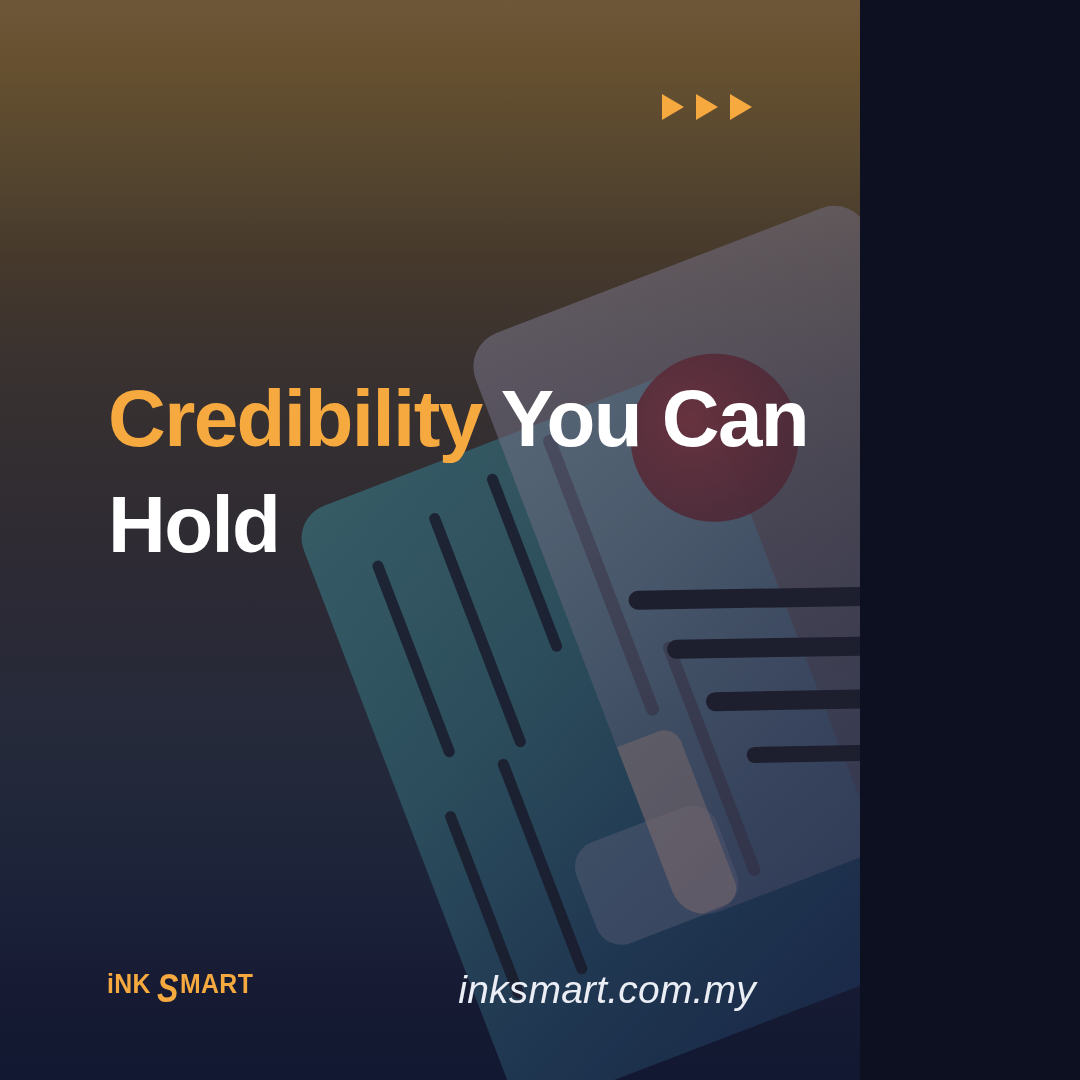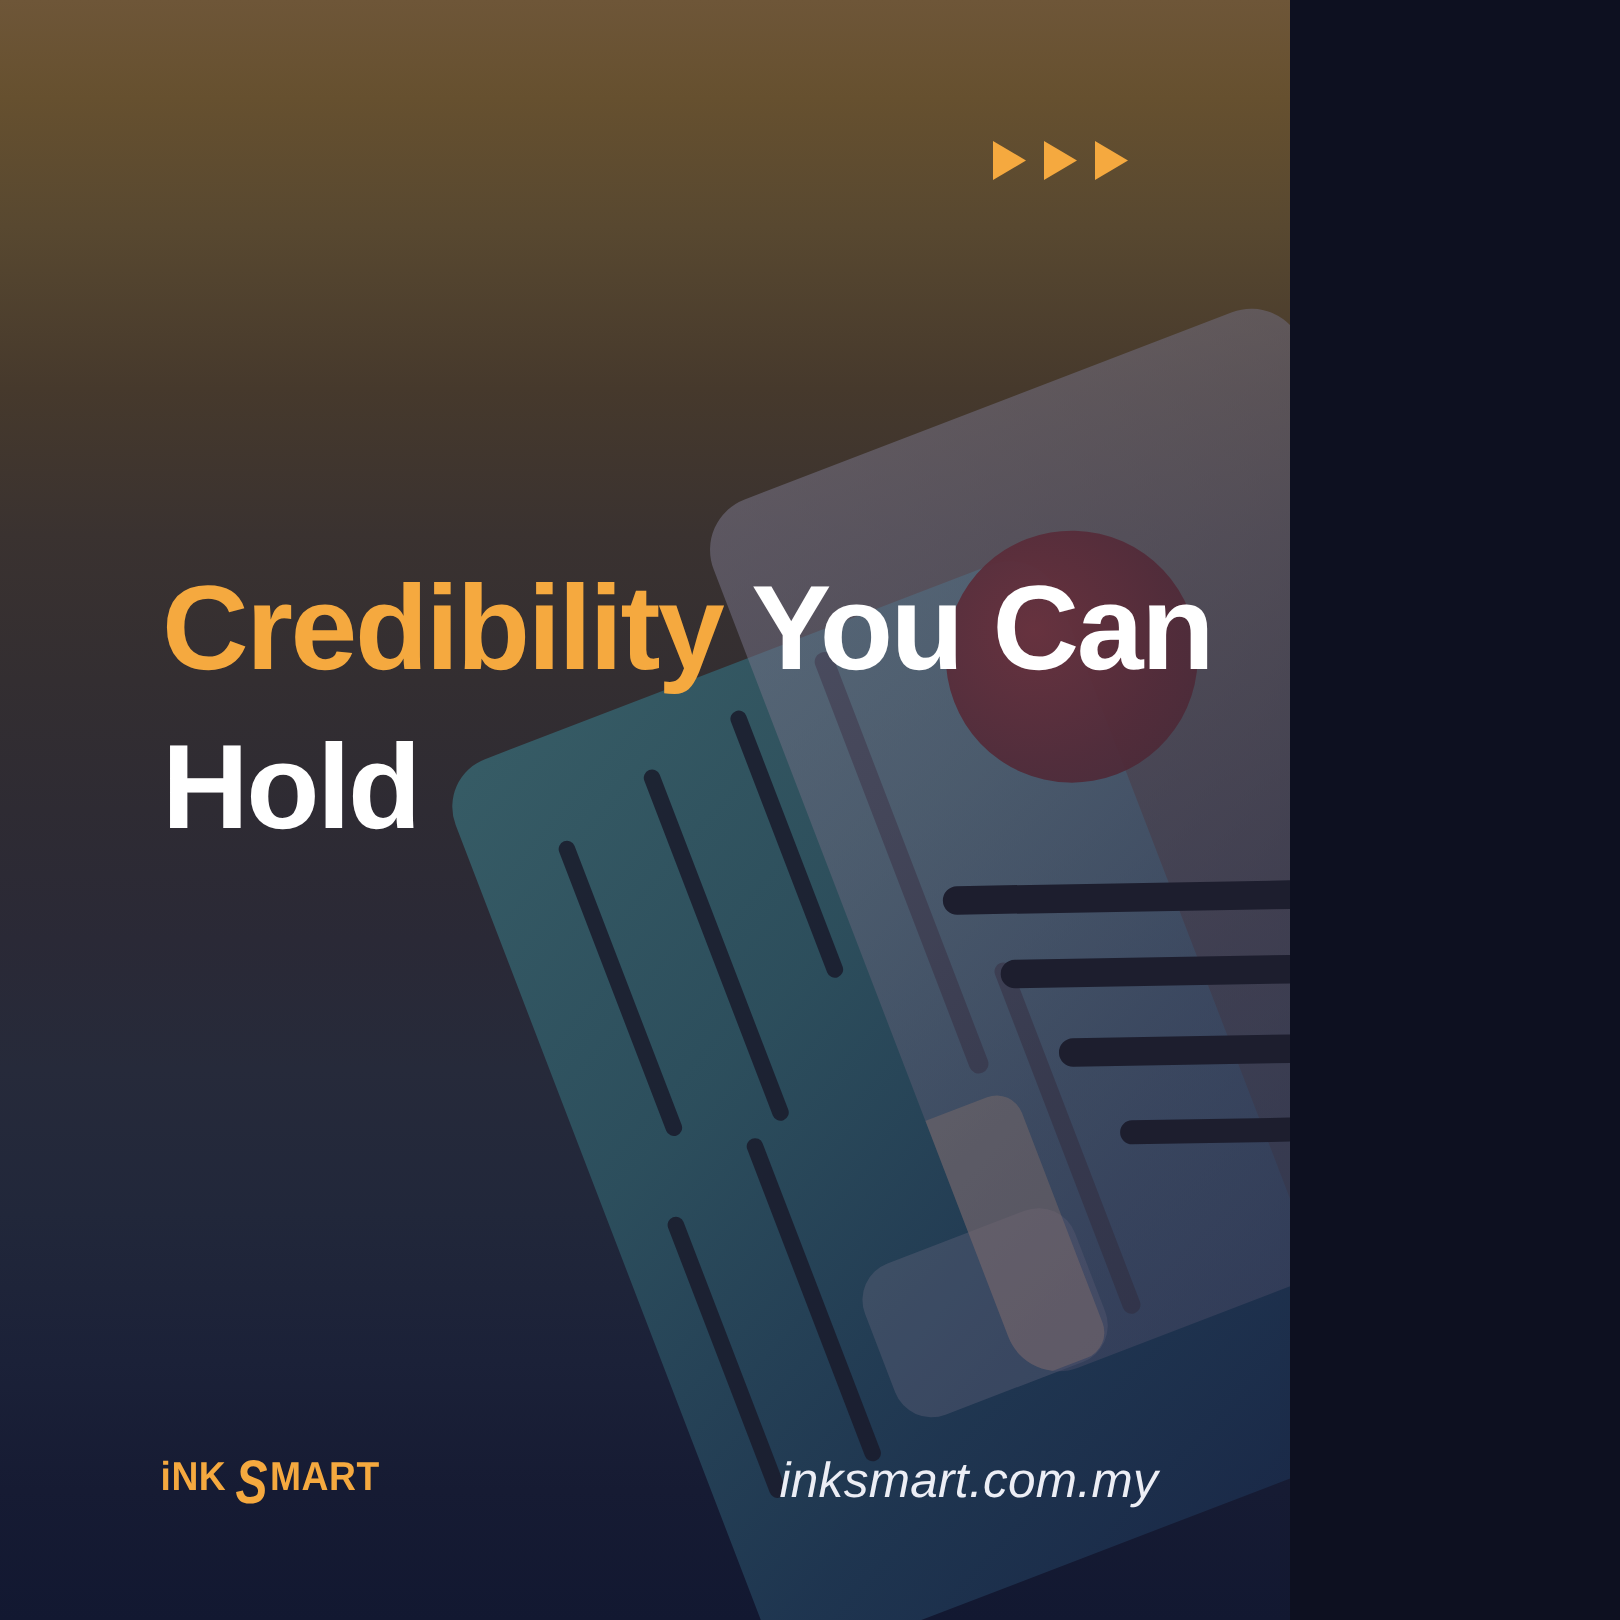--- a/index.html
+++ b/index.html
@@ -176,23 +176,23 @@
     position: relative;
     top: 4px;
     margin: 0 -1px 0 -1px;
     transform: scaleX(0.78);
     transform-origin: center;
   }
 
   
   .website {
     position: absolute;
-    right: 88px;
+    right: 104px;
     top: 968px;
-    font-size: 33px;
+    font-size: 39px;
     font-style: italic;
     font-weight: 300;
     color: #eceef5;
     letter-spacing: 0.2px;
   }
 </style>
 </head>
 <body>
 
 <div id="canvas">

